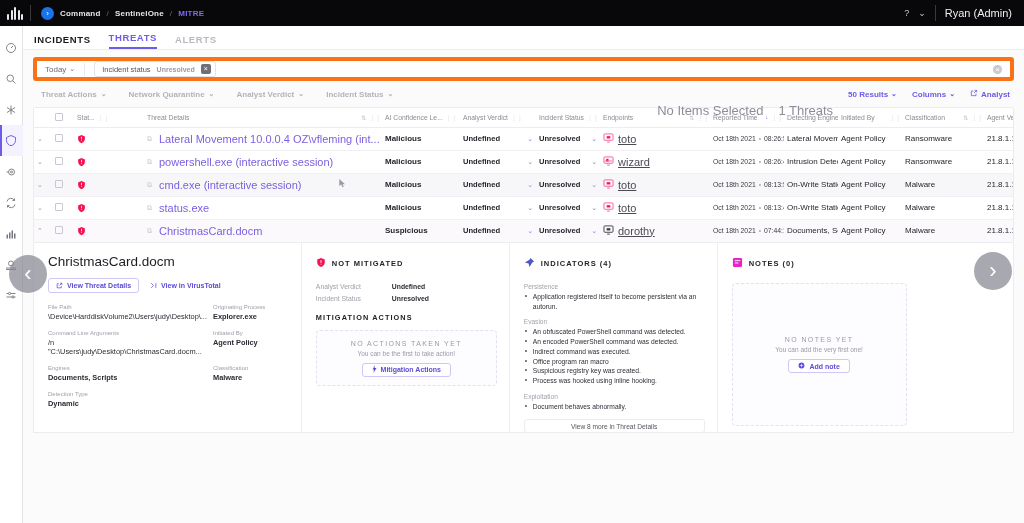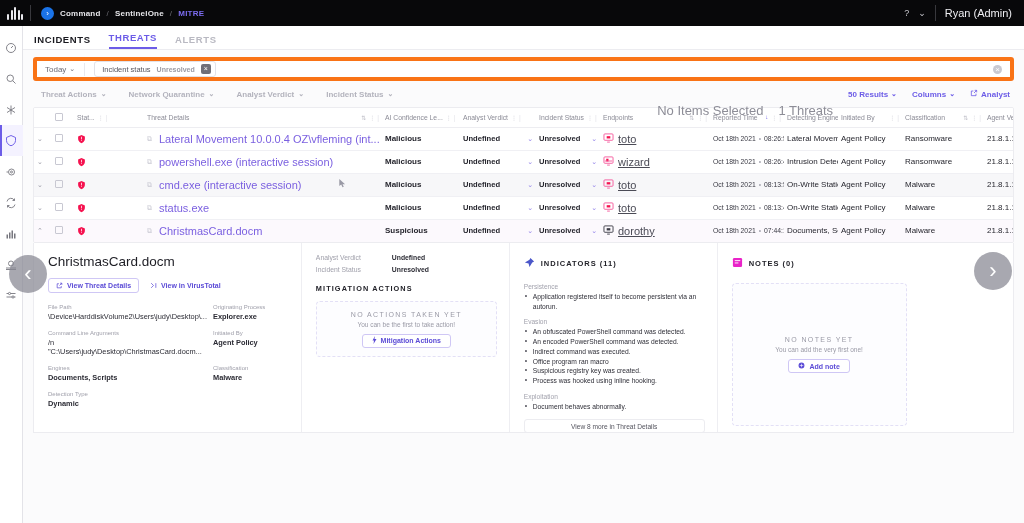--- a/index.html
+++ b/index.html
@@ -755,20 +755,30 @@
             <div class="v b">Malware</div>
           </div>
           <div>
             <div class="k">Detection Type</div>
             <div class="v b">Dynamic</div>
           </div>
         </div>
       </div>
 
       <div class="dcol c2">
+        <div class="panelhead">
+          <span>
+            <svg width="10" height="11" viewBox="0 0 24 24" fill="#f5124f">
+                <path d="M12 1 L21 5 V12 C21 17 17 21 12 23 C7 21 3 17 3 12 V5 Z"></path>
+                <rect x="11" y="6" width="2" height="7" fill="#fff"></rect>
+                <rect x="11" y="15" width="2" height="2" fill="#fff"></rect>
+              </svg>
+          </span>
+          <span class="pt">NOT MITIGATED</span>
+        </div>
         <div class="kvrow">
           <span class="kk">Analyst Verdict</span>
           <span class="vv">Undefined</span>
         </div>
         <div class="kvrow">
           <span class="kk">Incident Status</span>
           <span class="vv">Unresolved</span>
         </div>
         <div class="subhead">MITIGATION ACTIONS</div>
         <div class="emptybox">
@@ -785,21 +795,21 @@
         </div>
       </div>
 
       <div class="dcol c3">
         <div class="panelhead">
           <span>
             <svg width="11" height="11" viewBox="0 0 24 24" fill="#4b57c9">
                 <path d="M14 2 L22 10 L18 12 L12 22 L10 14 L2 12 L12 6 Z"></path>
               </svg>
           </span>
-          <span class="pt">INDICATORS (11)</span>
+          <span class="pt">INDICATORS (4)</span>
         </div>
         <div>
           <div class="ind-cat">Persistence</div>
           <div class="ind-li">Application registered itself to become persistent via an autorun.</div>
         </div>
         <div>
           <div class="ind-cat">Evasion</div>
           <div class="ind-li">An obfuscated PowerShell command was detected.</div>
           <div class="ind-li">An encoded PowerShell command was detected.</div>
           <div class="ind-li">Indirect command was executed.</div>

